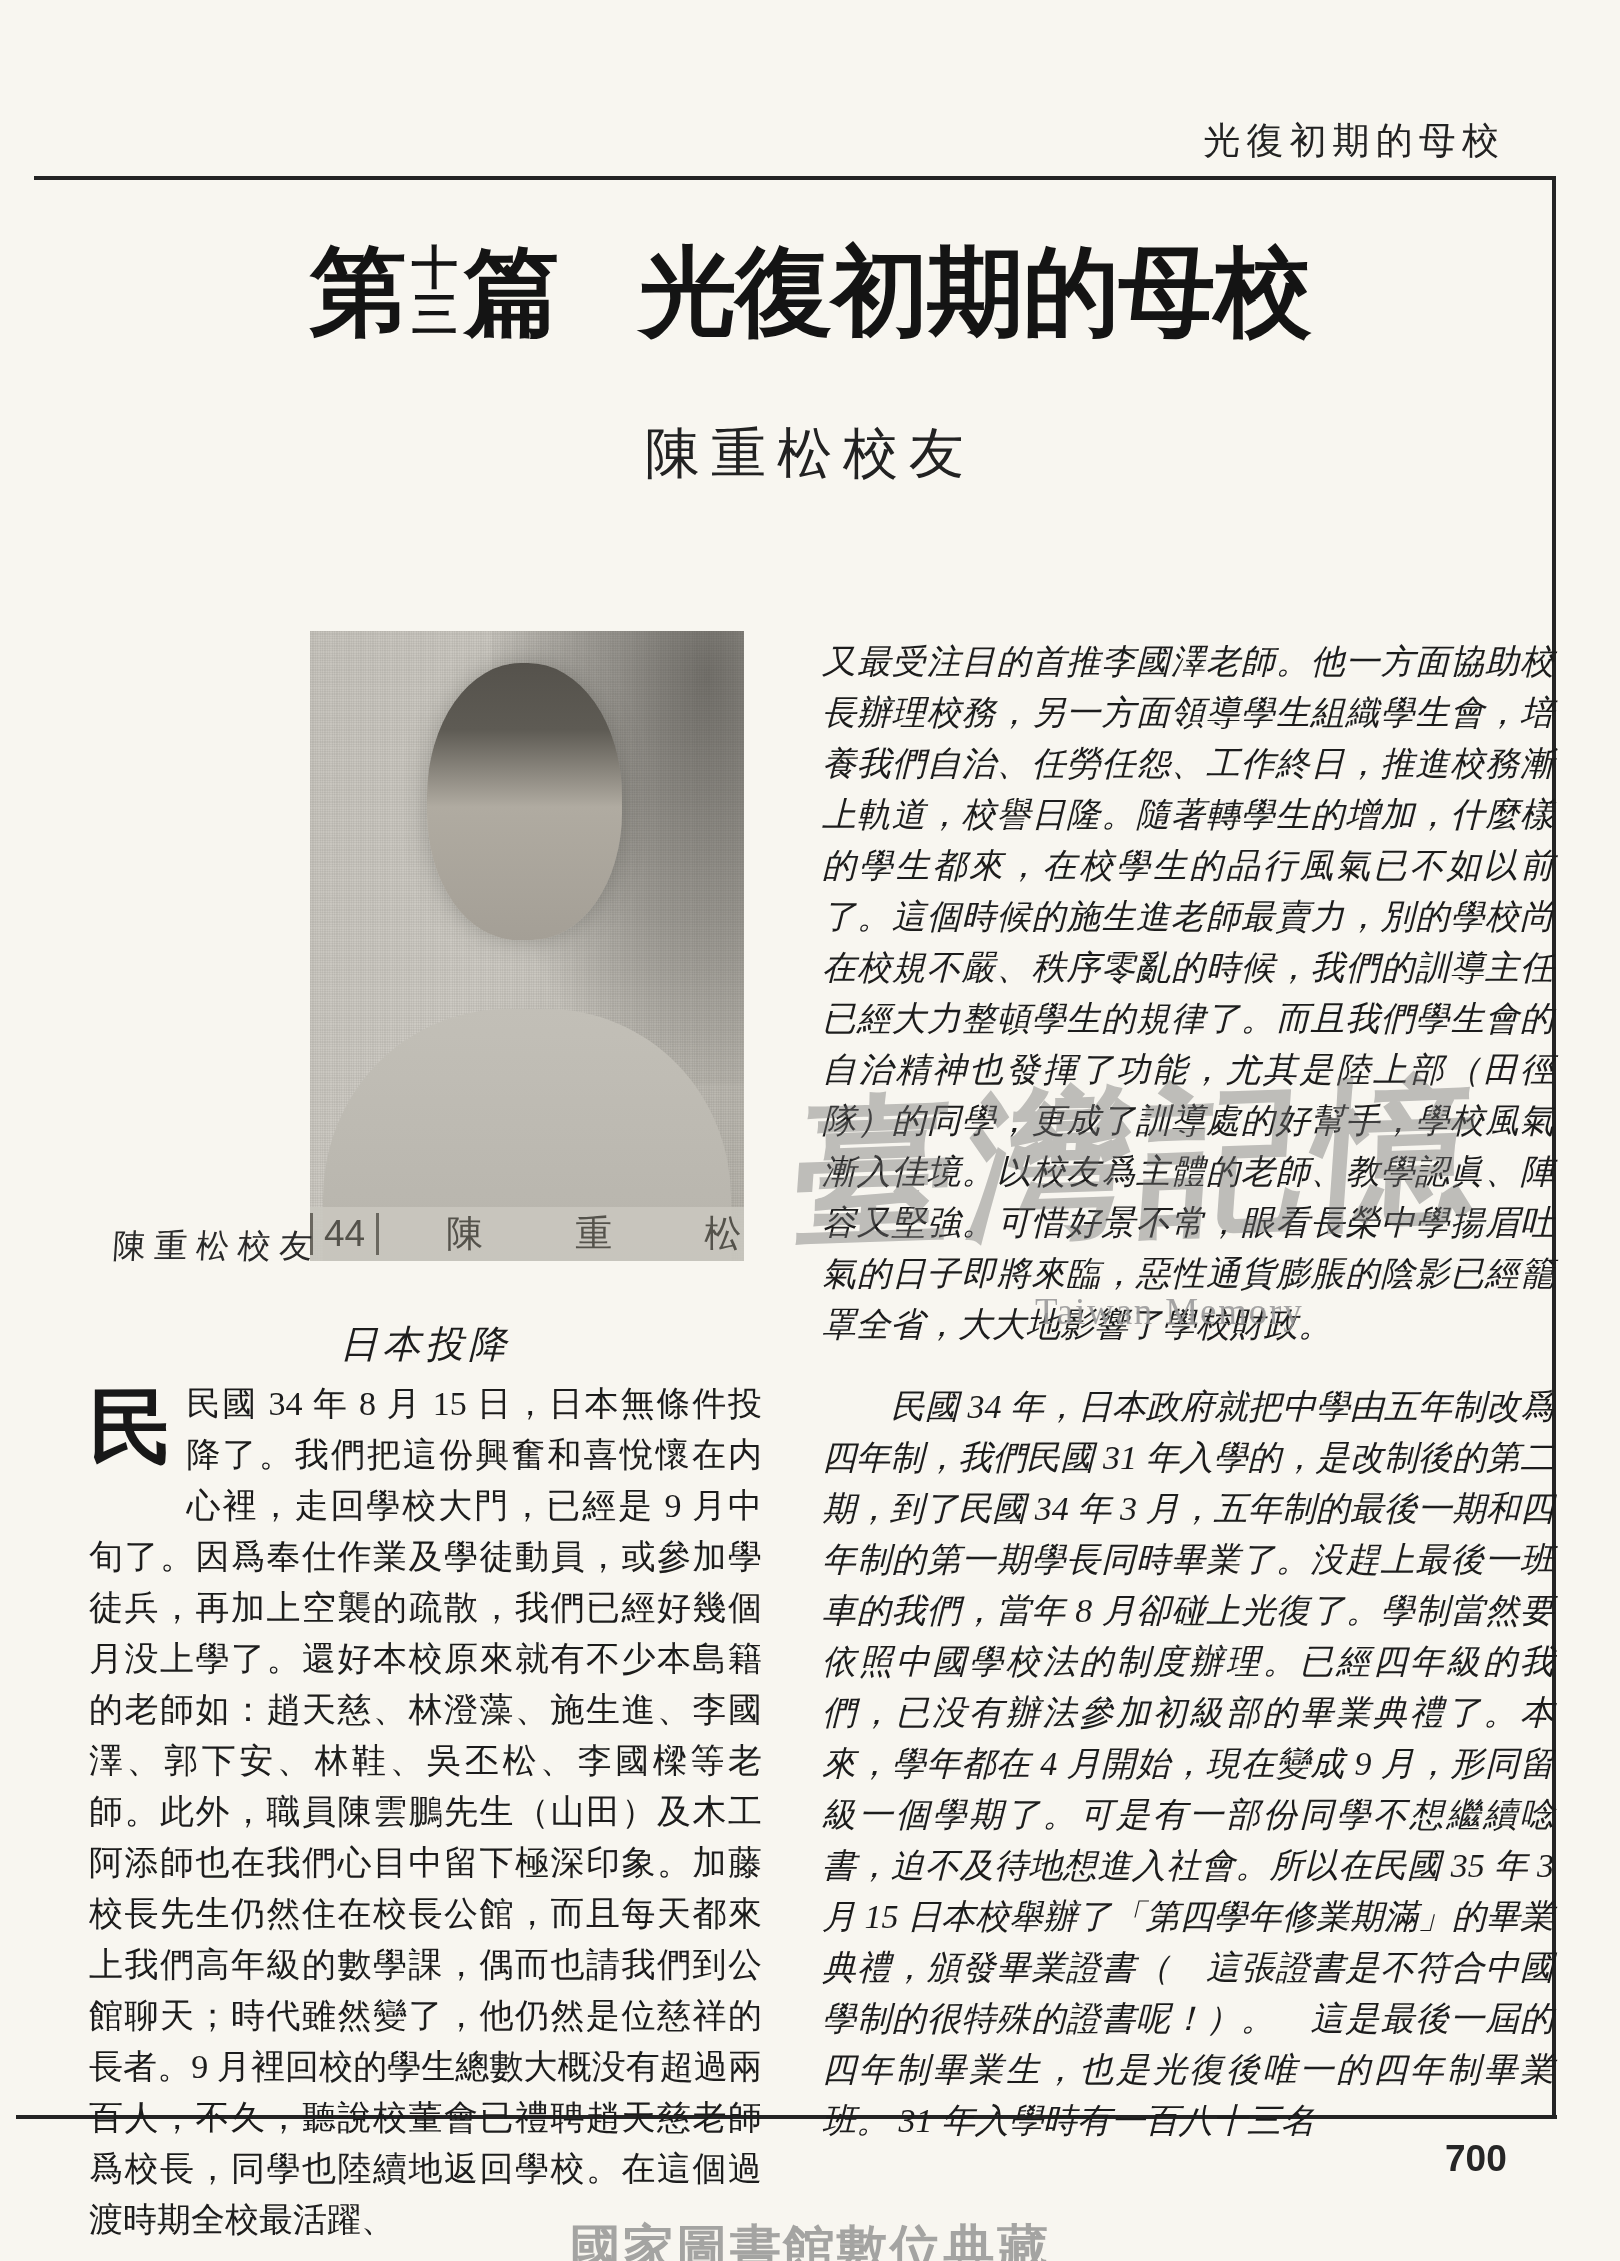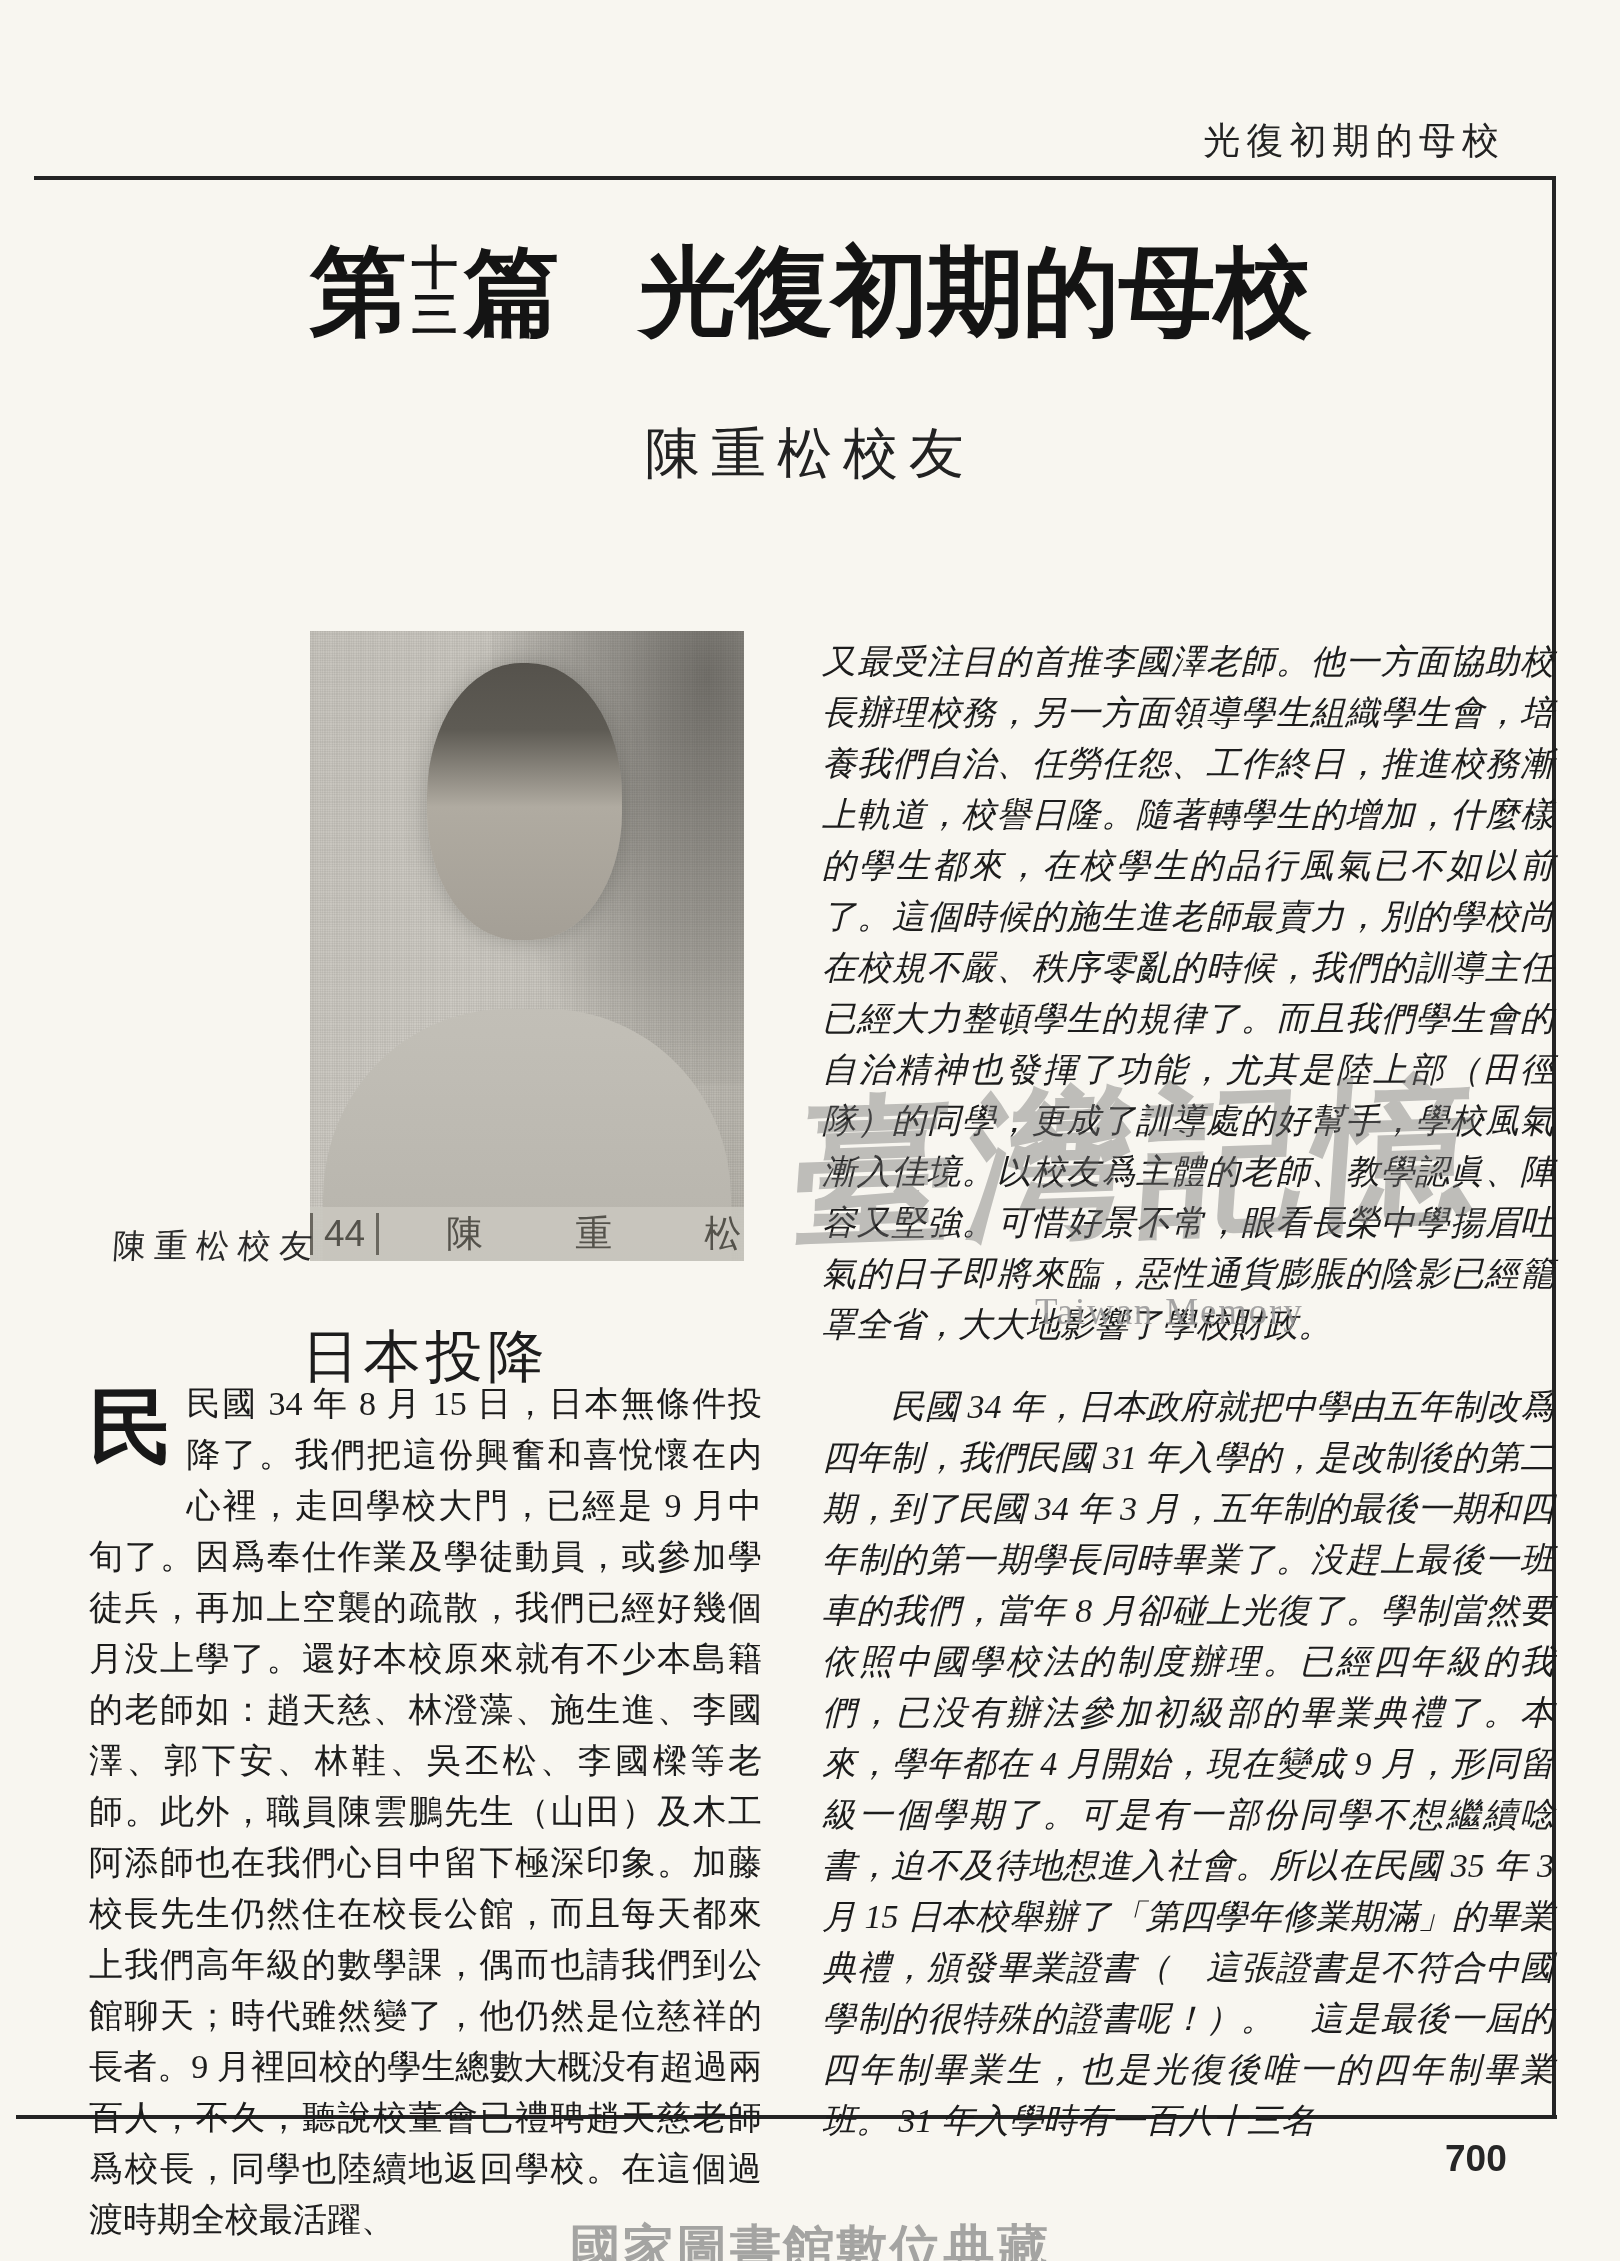--- a/index.html
+++ b/index.html
@@ -67,22 +67,22 @@
     padding:0 11px;border-left:3.1px solid #6a675f;border-right:3.1px solid #6a675f;
     font-family:"Liberation Sans","DejaVu Sans",sans-serif;
   }
   .plate-name{margin-left:67px;letter-spacing:92px;}
   .photo-caption{
     position:absolute;left:113px;top:1224px;font-size:33px;letter-spacing:8.6px;
     color:#2a2a2a;transform:skewX(-4deg);
   }
   
   .col-heading{
-    position:absolute;text-align:center;font-size:57px;letter-spacing:4.9px;
-    color:#1d1d1d;white-space:nowrap;
+    position:absolute;text-align:center;font-size:38px;letter-spacing:4.9px;
+    color:#1d1d1d;white-space:nowrap;font-style:italic;
   }
   .heading-left{left:89px;width:673px;top:1319px;}
   .heading-right{left:822px;width:732px;top:1313px;}
   .body-par{
     position:absolute;font-size:34px;line-height:51px;
     text-align:justify;text-justify:inter-ideograph;color:#1c1c1c;
   }
   .par-left{left:89px;top:1378px;width:673px;}
   .par-right-1{left:822px;top:636px;width:732px;font-style:italic;}
   .par-right-2{left:822px;top:1381px;width:732px;text-indent:69px;font-style:italic;}

